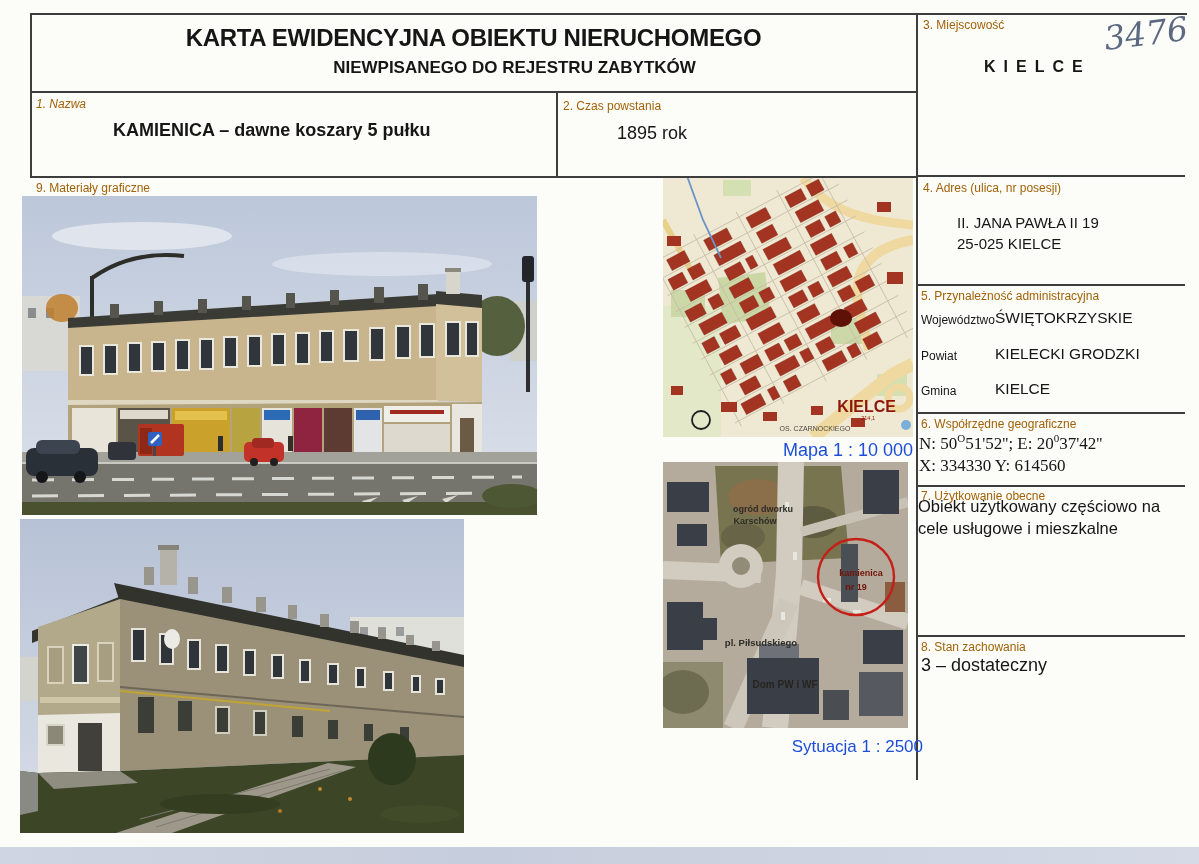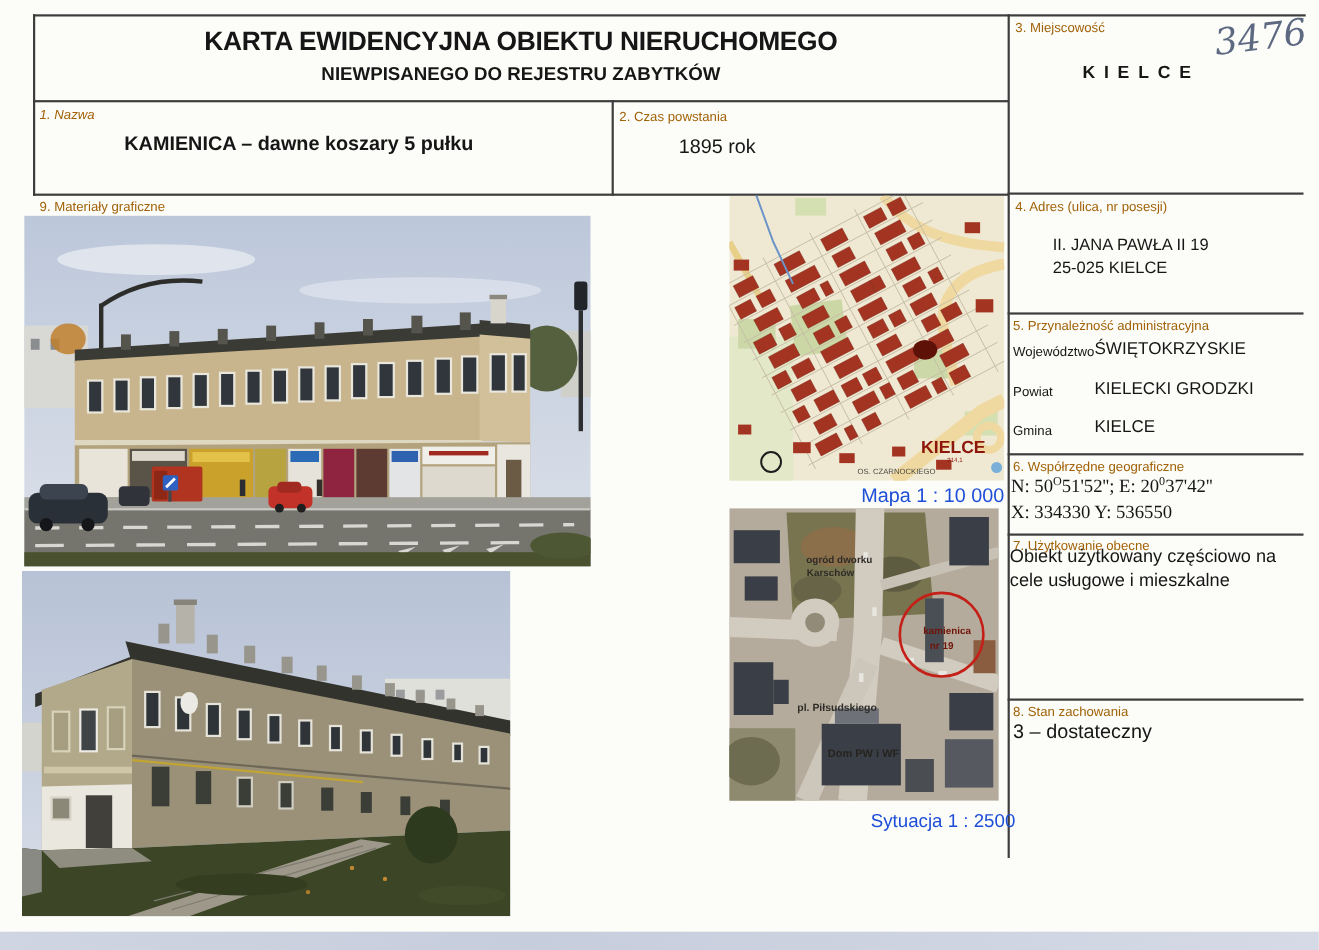--- a/index.html
+++ b/index.html
@@ -5,21 +5,21 @@
   html,body{margin:0;padding:0;background:#ffffff;}
   #sheet{position:relative;width:1199px;height:864px;background:#fcfcf9;overflow:hidden;
          font-family:"Liberation Sans",sans-serif;color:#161616;}
   .hline,.vline{position:absolute;background:#3d3d3d;}
   .hline{height:2px;}
   .vline{width:2px;}
   .lbl{position:absolute;font-size:12px;color:#a16207;}
   .title{position:absolute;left:30px;top:24px;width:887px;text-align:center;
          font-size:24px;font-weight:bold;letter-spacing:-0.3px;}
   .subtitle{position:absolute;left:30px;top:58px;width:887px;text-align:center;
-            font-size:17px;font-weight:bold;}
+            font-size:17px;font-weight:bold;padding-left:41px;}
   .v-name{position:absolute;left:113px;top:120px;font-size:18px;font-weight:bold;}
   .v-year{position:absolute;left:617px;top:123px;font-size:18px;}
   .v-city{position:absolute;left:984px;top:58px;font-size:16px;font-weight:bold;letter-spacing:8px;}
   .handwrit{position:absolute;left:1104px;top:14px;font-family:"DejaVu Serif",serif;
             font-style:italic;font-size:33px;color:#4c5a74;transform:rotate(-7deg);opacity:.9;}
   .v-addr{position:absolute;left:957px;top:212px;font-size:15px;line-height:21px;}
   .adm-lbl{position:absolute;font-size:12px;}
   .adm-val{position:absolute;left:995px;font-size:15.5px;}
   .coords{position:absolute;left:919px;font-family:"Liberation Serif",serif;font-size:17px;}
   .coords sup{font-size:11px;}
@@ -72,21 +72,21 @@
   <div class="adm-val" style="top:309px;">ŚWIĘTOKRZYSKIE</div>
   <div class="adm-lbl" style="left:921px;top:349px;">Powiat</div>
   <div class="adm-val" style="top:345px;">KIELECKI GRODZKI</div>
   <div class="adm-lbl" style="left:921px;top:384px;">Gmina</div>
   <div class="adm-val" style="top:380px;">KIELCE</div>
 
   <div class="lbl" style="left:921px;top:417px;">6. Współrzędne geograficzne</div>
   <div class="coords" style="top:432px;">
     <span>N: 50</span><sup>O</sup><span>51'52''; E: 20</span><sup>0</sup><span>37'42''</span>
   </div>
-  <div class="coords" style="top:456px;">X: 334330 Y: 536550</div>
+  <div class="coords" style="top:456px;">X: 334330 Y: 614560</div>
 
   <div class="lbl" style="left:921px;top:489px;">7. Użytkowanie obecne</div>
   <div class="v-use">
     <div>Obiekt użytkowany częściowo na</div>
     <div>cele usługowe i mieszkalne</div>
   </div>
 
   <div class="lbl" style="left:921px;top:640px;">8. Stan zachowania</div>
   <div class="v-state">3 – dostateczny</div>
 

